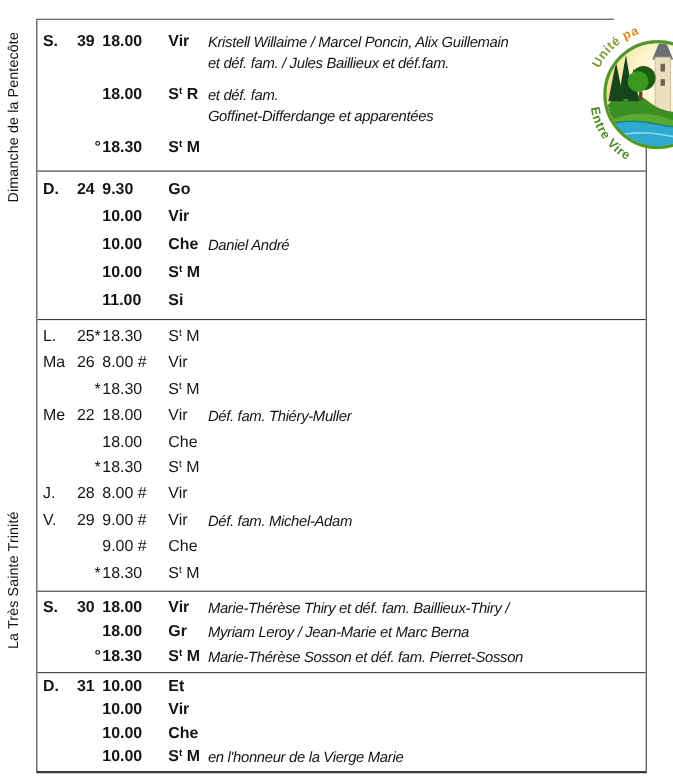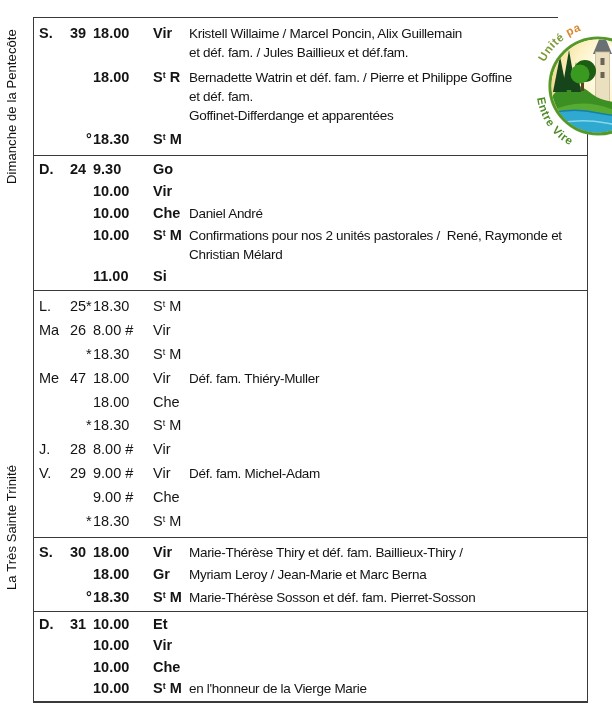--- a/index.html
+++ b/index.html
@@ -38,21 +38,21 @@
   .row {
     display:grid; grid-template-columns:31px 23px 60px 36px 1fr;
     padding-left:5px; align-items:start; line-height:19px;
   }
   .c { font-size:14.5px; }
   .c.time { position:relative; }
   .tprefix { display:inline-block; width:0; transform:translateX(-7px); }
   .c.loc sup { font-size:9px; line-height:0; vertical-align:4.5px; }
   .c.desc {
     font-size:13.5px; letter-spacing:-0.3px; line-height:19px;
-    overflow:hidden; padding-right:2px; font-weight:400;
+    overflow:hidden; padding-right:2px; font-weight:400;font-style:italic;
   }
   .c.desc div { white-space:pre; }
   .bold .c.day, .bold .c.date, .bold .c.time, .bold .c.loc { font-weight:700; }
 
   
   .mask-tr { position:absolute; left:558px; top:14px; width:54px; height:27px; background:#fff; z-index:2; }
 
   .logo { position:absolute; left:532px; top:8px; width:80px; height:140px; z-index:3; }
 </style>
 </head>
@@ -74,21 +74,20 @@
             <div>Kristell Willaime / Marcel Poncin, Alix Guillemain</div>
             <div>et déf. fam. / Jules Baillieux et déf.fam.</div>
           </div>
         </div>
         <div class="row">
           <div class="c day"></div>
           <div class="c date"></div>
           <div class="c time">18.00</div>
           <div class="c loc">S<sup>t</sup> R</div>
           <div class="c desc">
-            <div>Bernadette Watrin et déf. fam. / Pierre et Philippe Goffine</div>
             <div>et déf. fam.</div>
             <div>Goffinet-Differdange et apparentées</div>
           </div>
         </div>
         <div class="row">
           <div class="c day"></div>
           <div class="c date"></div>
           <div class="c time"><span class="tprefix">°</span>18.30</div>
           <div class="c loc">S<sup>t</sup> M</div>
           <div class="c desc"></div>
@@ -115,24 +114,20 @@
           <div class="c loc">Che</div>
           <div class="c desc">
             <div>Daniel André</div>
           </div>
         </div>
         <div class="row">
           <div class="c day"></div>
           <div class="c date"></div>
           <div class="c time">10.00</div>
           <div class="c loc">S<sup>t</sup> M</div>
-          <div class="c desc">
-            <div>Confirmations pour nos 2 unités pastorales /  René, Raymonde et</div>
-            <div>Christian Mélard</div>
-          </div>
         </div>
         <div class="row">
           <div class="c day"></div>
           <div class="c date"></div>
           <div class="c time">11.00</div>
           <div class="c loc">Si</div>
           <div class="c desc"></div>
         </div>
       </div>
       <div class="section sec-2">
@@ -152,21 +147,21 @@
         </div>
         <div class="row">
           <div class="c day"></div>
           <div class="c date"></div>
           <div class="c time"><span class="tprefix">*</span>18.30</div>
           <div class="c loc">S<sup>t</sup> M</div>
           <div class="c desc"></div>
         </div>
         <div class="row">
           <div class="c day">Me</div>
-          <div class="c date">47</div>
+          <div class="c date">22</div>
           <div class="c time">18.00</div>
           <div class="c loc">Vir</div>
           <div class="c desc">
             <div>Déf. fam. Thiéry-Muller</div>
           </div>
         </div>
         <div class="row">
           <div class="c day"></div>
           <div class="c date"></div>
           <div class="c time">18.00</div>

